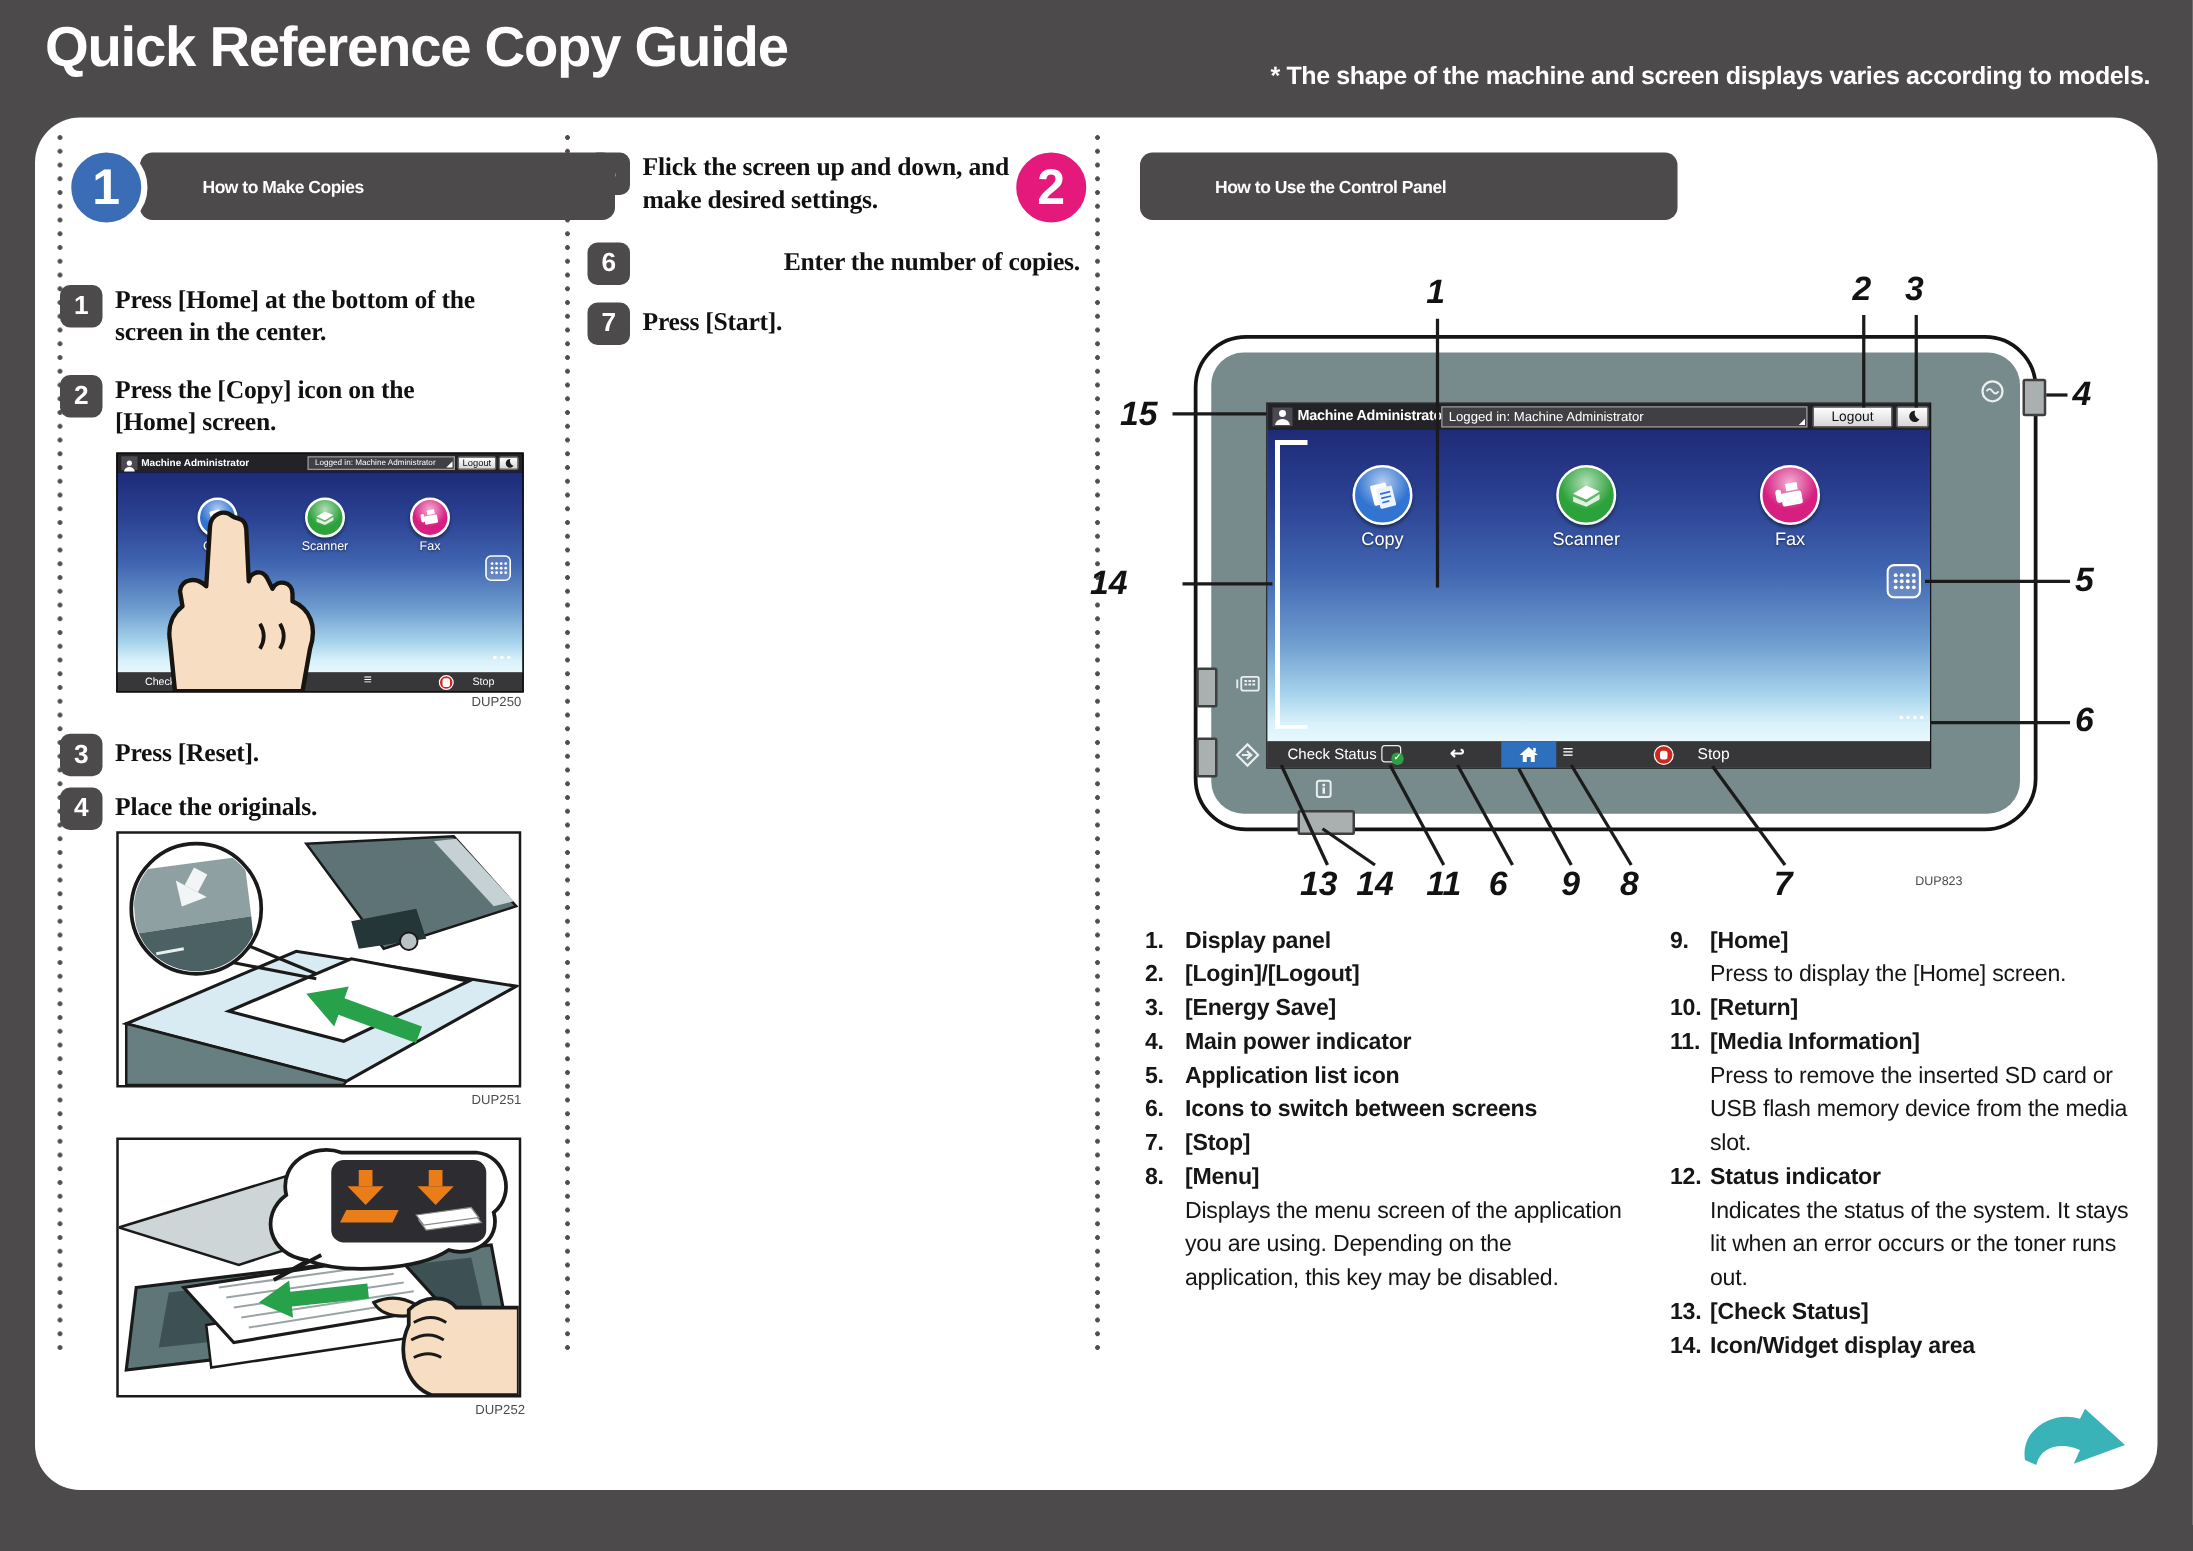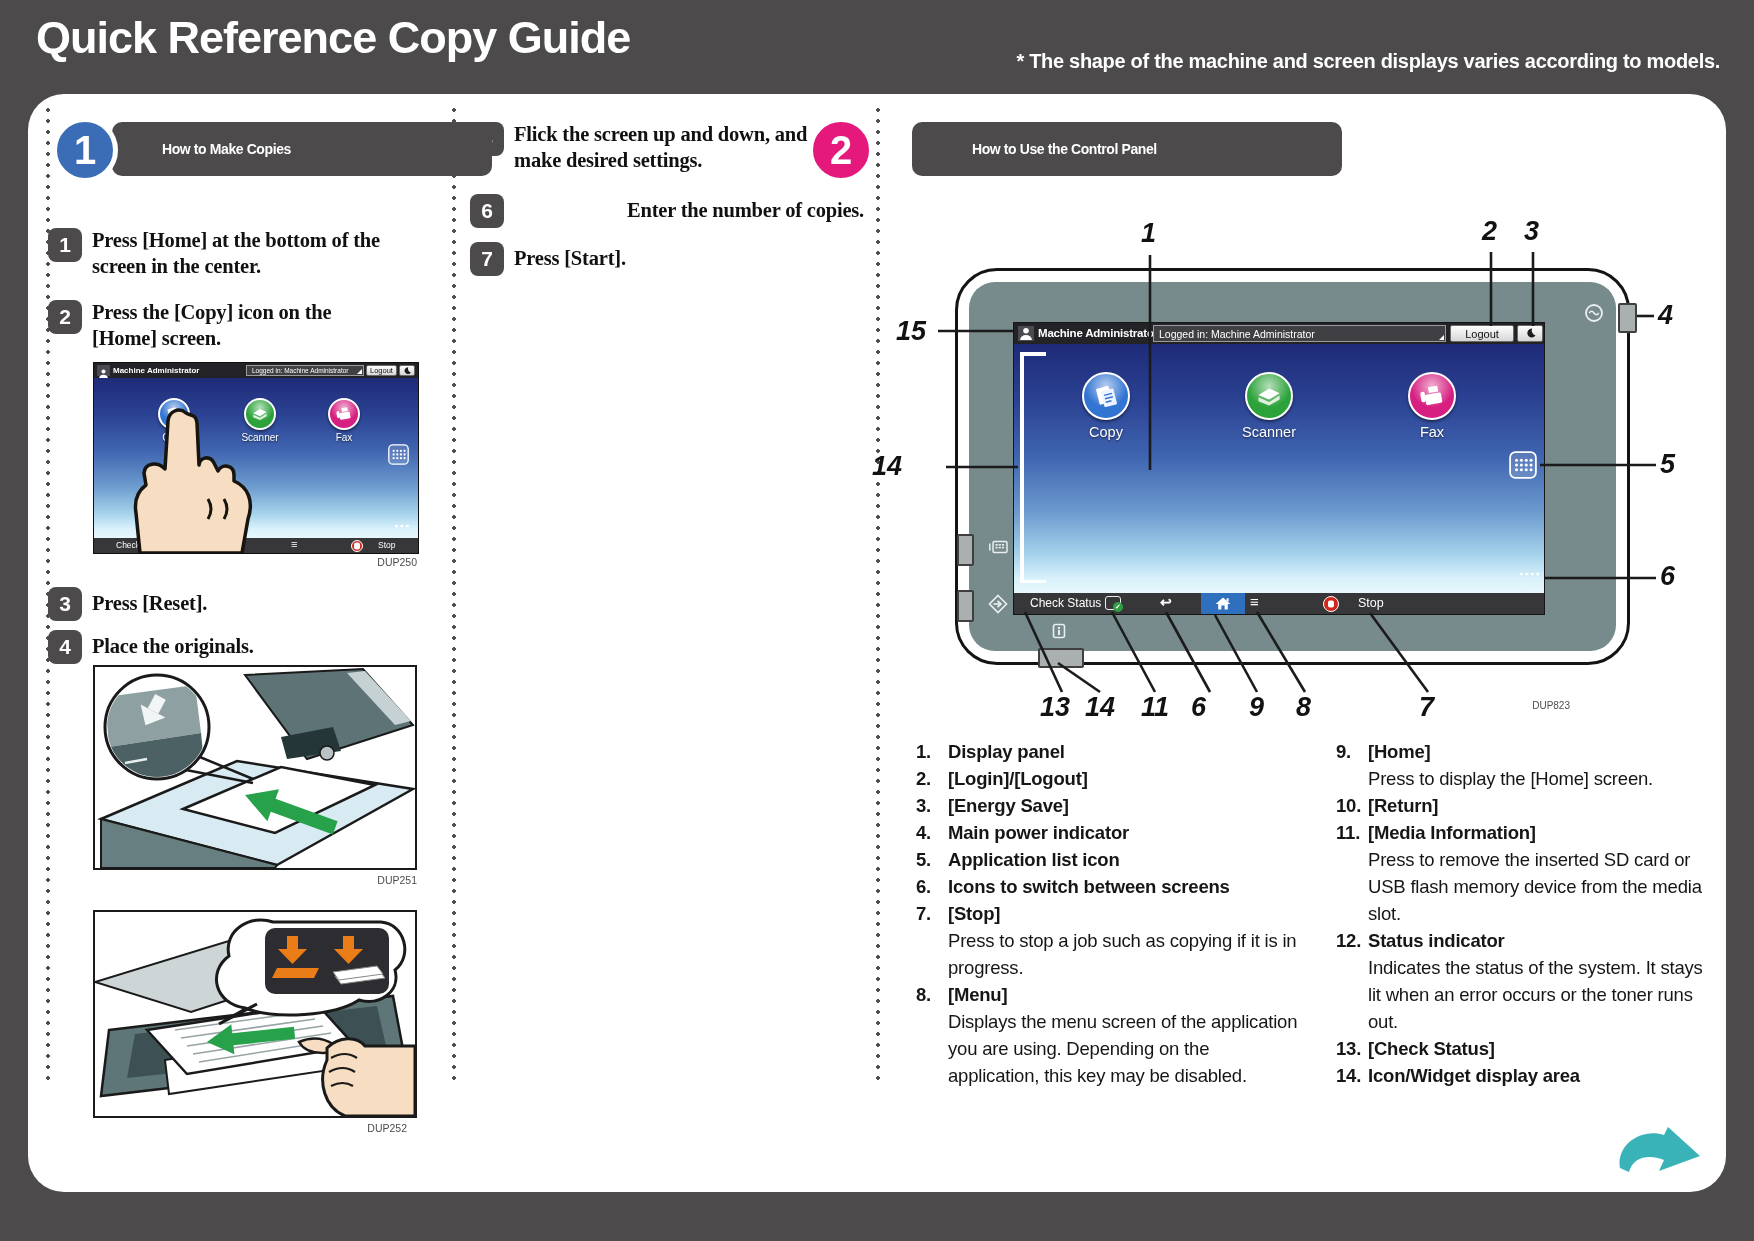--- a/index.html
+++ b/index.html
@@ -256,21 +256,21 @@
         <rect x="248" y="24" width="11" height="13"></rect>
           <polygon points="239,37 268,37 253.5,52"></polygon>
         <polygon points="182,56 224,56 219,66 177,66"></polygon>
       </g>
       <g>
         <polygon points="240,64 284,58 290,66 246,72" fill="#fff" stroke="#888" stroke-width="1"></polygon>
         <polygon points="238,60 282,54 288,62 244,68" fill="#fff" stroke="#888" stroke-width="1"></polygon>
       </g>
     </svg>
   </div>
-  <div class="cap" style="left:83px;top:1122px;width:324px;">DUP252</div>
+  <div class="cap" style="left:96px;top:1122px;width:324px;">DUP252</div>
 
   <div class="badge" style="left:470px;top:122px;">
       <span>5</span>
     </div>
   <div class="steptext" style="left:514px;top:121px;width:350px;">Flick the screen up and down, and
 make desired settings.</div>
 
   <div class="badge" style="left:470px;top:194px;">
       <span>6</span>
     </div>
@@ -491,22 +491,20 @@
         <span class="t">Application list icon</span>
       </div>
     <div class="li">
         <span class="n">6.</span>
         <span class="t">Icons to switch between screens</span>
       </div>
     <div class="li">
         <span class="n">7.</span>
         <span class="t">[Stop]</span>
       </div>
-    <div class="ld">Press to stop a job such as copying if it is in
-progress.</div>
     <div class="li">
         <span class="n">8.</span>
         <span class="t">[Menu]</span>
       </div>
     <div class="ld">Displays the menu screen of the application
 you are using. Depending on the
 application, this key may be disabled.</div>
   </div>
 
   <div class="leg" style="left:1336px;top:738px;">

